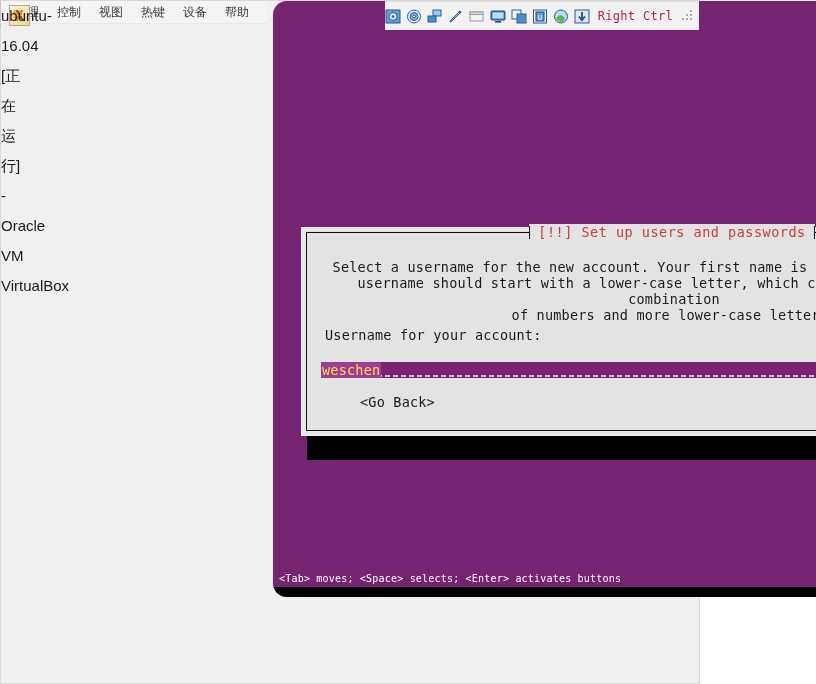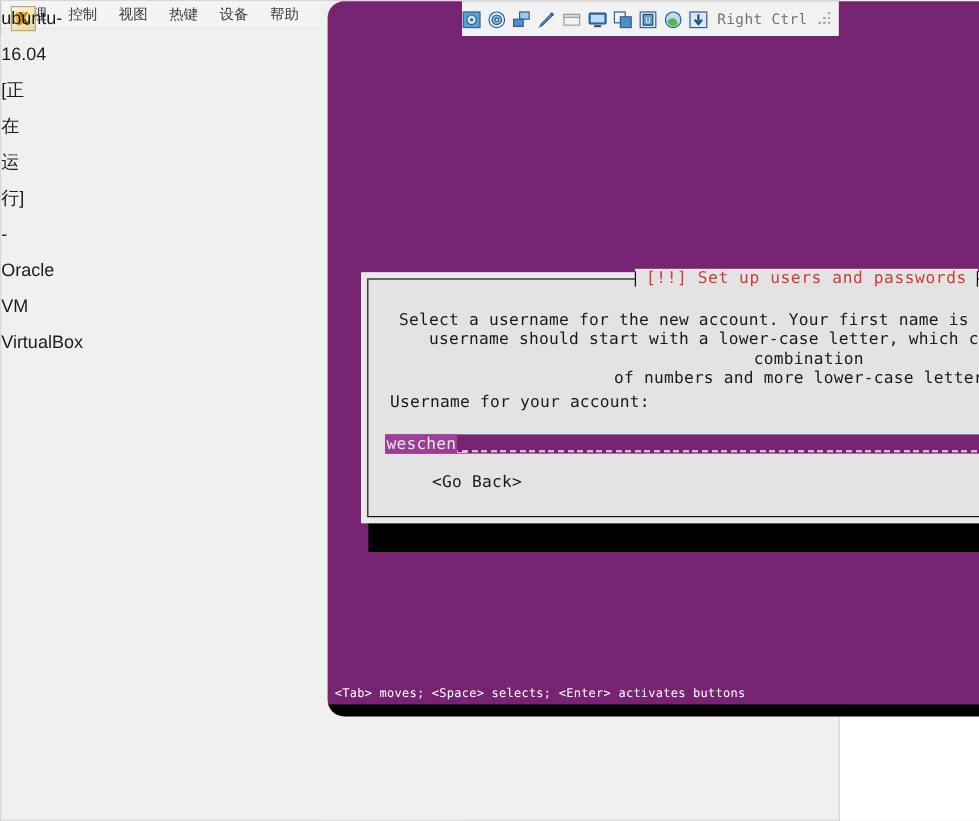--- a/index.html
+++ b/index.html
@@ -238,21 +238,21 @@
     bottom: 1px;
     height: 2px;
     background: repeating-linear-gradient(to right,
       #d9b9d6 0px, #d9b9d6 5px, transparent 5px, transparent 8px);
   }
   .input-value {
     position: absolute;
     left: 0; top: 0;
     height: 16px;
     line-height: 16px;
-    color: #e5e5e5;
+    color: #fde047;
     background: #9b3f96;
     font-size: 13.5px;
     font-family: "DejaVu Sans Mono", monospace;
     padding: 0 1px;
     letter-spacing: 0.2px;
   }
   .input-cursor {
     position: absolute;
     top: 0;
     height: 16px;
@@ -316,21 +316,21 @@
     gap: 5px;
   }
   .sicon {
     width: 16px; height: 15px;
     position: relative;
     display: inline-block;
   }
   .sicon svg { display: block; }
   .host-key {
     font-size: 12px;
-    color: #737373;
+    color: #be185d;
     font-family: "DejaVu Sans Mono", "Liberation Mono", monospace;
     margin-left: 8px;
     letter-spacing: 0.3px;
   }
   .grip {
     width: 12px; height: 12px;
     margin-left: 8px;
     background:
       radial-gradient(circle at 2px 9px, #aaa 1px, transparent 1.2px),
       radial-gradient(circle at 6px 9px, #aaa 1px, transparent 1.2px),

